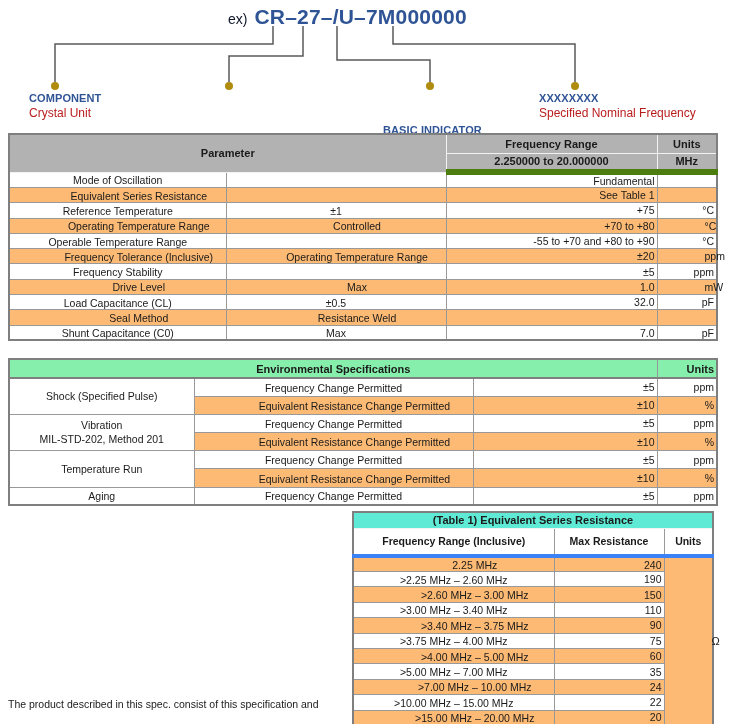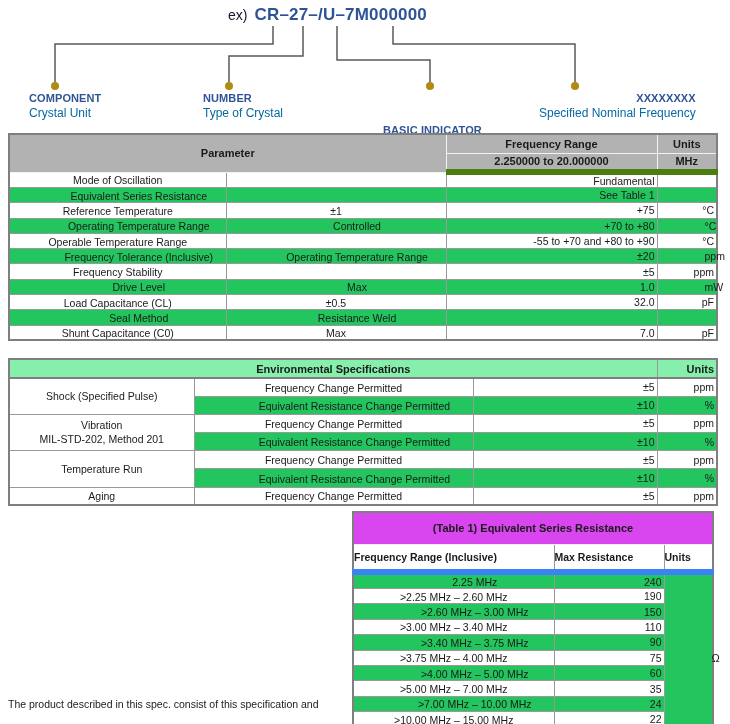--- a/index.html
+++ b/index.html
@@ -4,45 +4,45 @@
 <style>
   * { box-sizing: border-box; margin: 0; padding: 0; }
   body { background: #ffffff; }
   .page {
     position: relative; width: 730px; height: 724px; background: #ffffff;
     font-family: "Liberation Sans", sans-serif; color: #1a1a1a; overflow: hidden;
   }
   
   .ex-heading { position: absolute; left: 228px; top: 5px; display: flex; align-items: baseline; gap: 7px; }
   .ex-prefix { font-size: 14px; color: #0f172a; }
-  .part-number { font-size: 17px; font-weight: bold; color: #2F5496; letter-spacing: 0.2px; }
+  .part-number { font-size: 21px; font-weight: bold; color: #2F5496; letter-spacing: 0.2px; }
   .diagram { position: absolute; left: 0; top: 0; }
   .callout { position: absolute; top: 92px; }
   .callout-title { font-size: 11px; font-weight: bold; color: #2F5496; letter-spacing: 0.1px; }
-  .callout-desc { font-size: 12px; margin-top: 2px; color: #0369a1; }
+  .callout-desc { font-size: 12px; margin-top: 2px; color: #b91c1c; }
   
   table { border-collapse: collapse; table-layout: fixed; position: absolute; }
   td { border: 1px solid #999999; font-size: 10.5px; vertical-align: middle; }
-  tr.alt td { background: #22c55e; padding-left: 47px; }
+  tr.alt td { background: #fdba74; padding-left: 47px; }
   .tleft  { text-align: center; padding: 1px 5px 0; }
   .tcent  { text-align: right; padding: 0 2px; }
   
   .param-table { left: 8px; top: 133px; width: 708px; border: 2px solid #7f7f7f; }
   .param-table thead td { background: #b2b2b2; font-weight: bold; text-align: center; border: 1px solid #f2f2f2; height: 19px; font-size: 11px; }
   .param-table thead tr.h2 td { border-bottom: 6px solid #4d7c0f; }
   .param-table tbody td { height: 15.3px; }
   
   .env-table { left: 8px; top: 358px; width: 708px; border: 2px solid #7f7f7f; }
   .env-table td { height: 18.2px; }
   .env-table tr.env-head td { background: #86efac; font-weight: bold; border-bottom: 2px solid #7f7f7f; height: 19px; font-size: 11px; }
   .env-group { vertical-align: middle; line-height: 1.3; }
   
   .res-table { left: 352px; top: 511px; width: 360px; border: 2px solid #7f7f7f; }
-  .res-table tr.rt-title td { background: #d946ef; font-weight: bold; text-align: center; height: 32px; font-size: 11px; border: 1px solid #f2f2f2; }
-  .res-table tr.rt-head td { background: #ffffff; font-weight: bold; height: 28px; border-bottom: 6px solid #3b82f6; }
+  .res-table tr.rt-title td { background: #5eead4; font-weight: bold; text-align: center; height: 16px; font-size: 11px; border: 1px solid #f2f2f2; }
+  .res-table tr.rt-head td { background: #ffffff; font-weight: bold; text-align: center; height: 28px; border-bottom: 4px solid #3b82f6; }
   .res-table tbody td { height: 15.4px; }
   .unit-cell { background: #ececec; text-align: center; vertical-align: middle; font-size: 11px; }
   
   .footnote { position: absolute; left: 8px; top: 662px; width: 352px; font-size: 10.5px; line-height: 17px; white-space: pre-wrap; }
 </style>
 </head>
 <body>
 
 <div class="page">
 
@@ -59,29 +59,25 @@
     <circle cx="55" cy="86" r="4" fill="#B08C0E"></circle>
     <circle cx="229" cy="86" r="4" fill="#B08C0E"></circle>
     <circle cx="430" cy="86" r="4" fill="#B08C0E"></circle>
     <circle cx="575" cy="86" r="4" fill="#B08C0E"></circle>
   </svg>
 
   <div class="callout" style="left:29px;">
     <div class="callout-title">COMPONENT</div>
     <div class="callout-desc">Crystal Unit</div>
   </div>
-  <div class="callout" style="left:203px;">
-    <div class="callout-title">NUMBER</div>
-    <div class="callout-desc">Type of Crystal</div>
-  </div>
   <div class="callout" style="left:383px;margin-top:32px;">
     <div class="callout-title">BASIC INDICATOR</div>
     <div class="callout-desc">General Utility</div>
   </div>
-  <div class="callout" style="left:539px;text-align:right;">
+  <div class="callout" style="left:539px;">
     <div class="callout-title">XXXXXXXX</div>
     <div class="callout-desc">Specified Nominal Frequency</div>
   </div>
 
   <table class="param-table">
     <colgroup>
         <col style="width:217px">
         <col style="width:220px">
         <col style="width:211px">
         <col style="width:60px">

